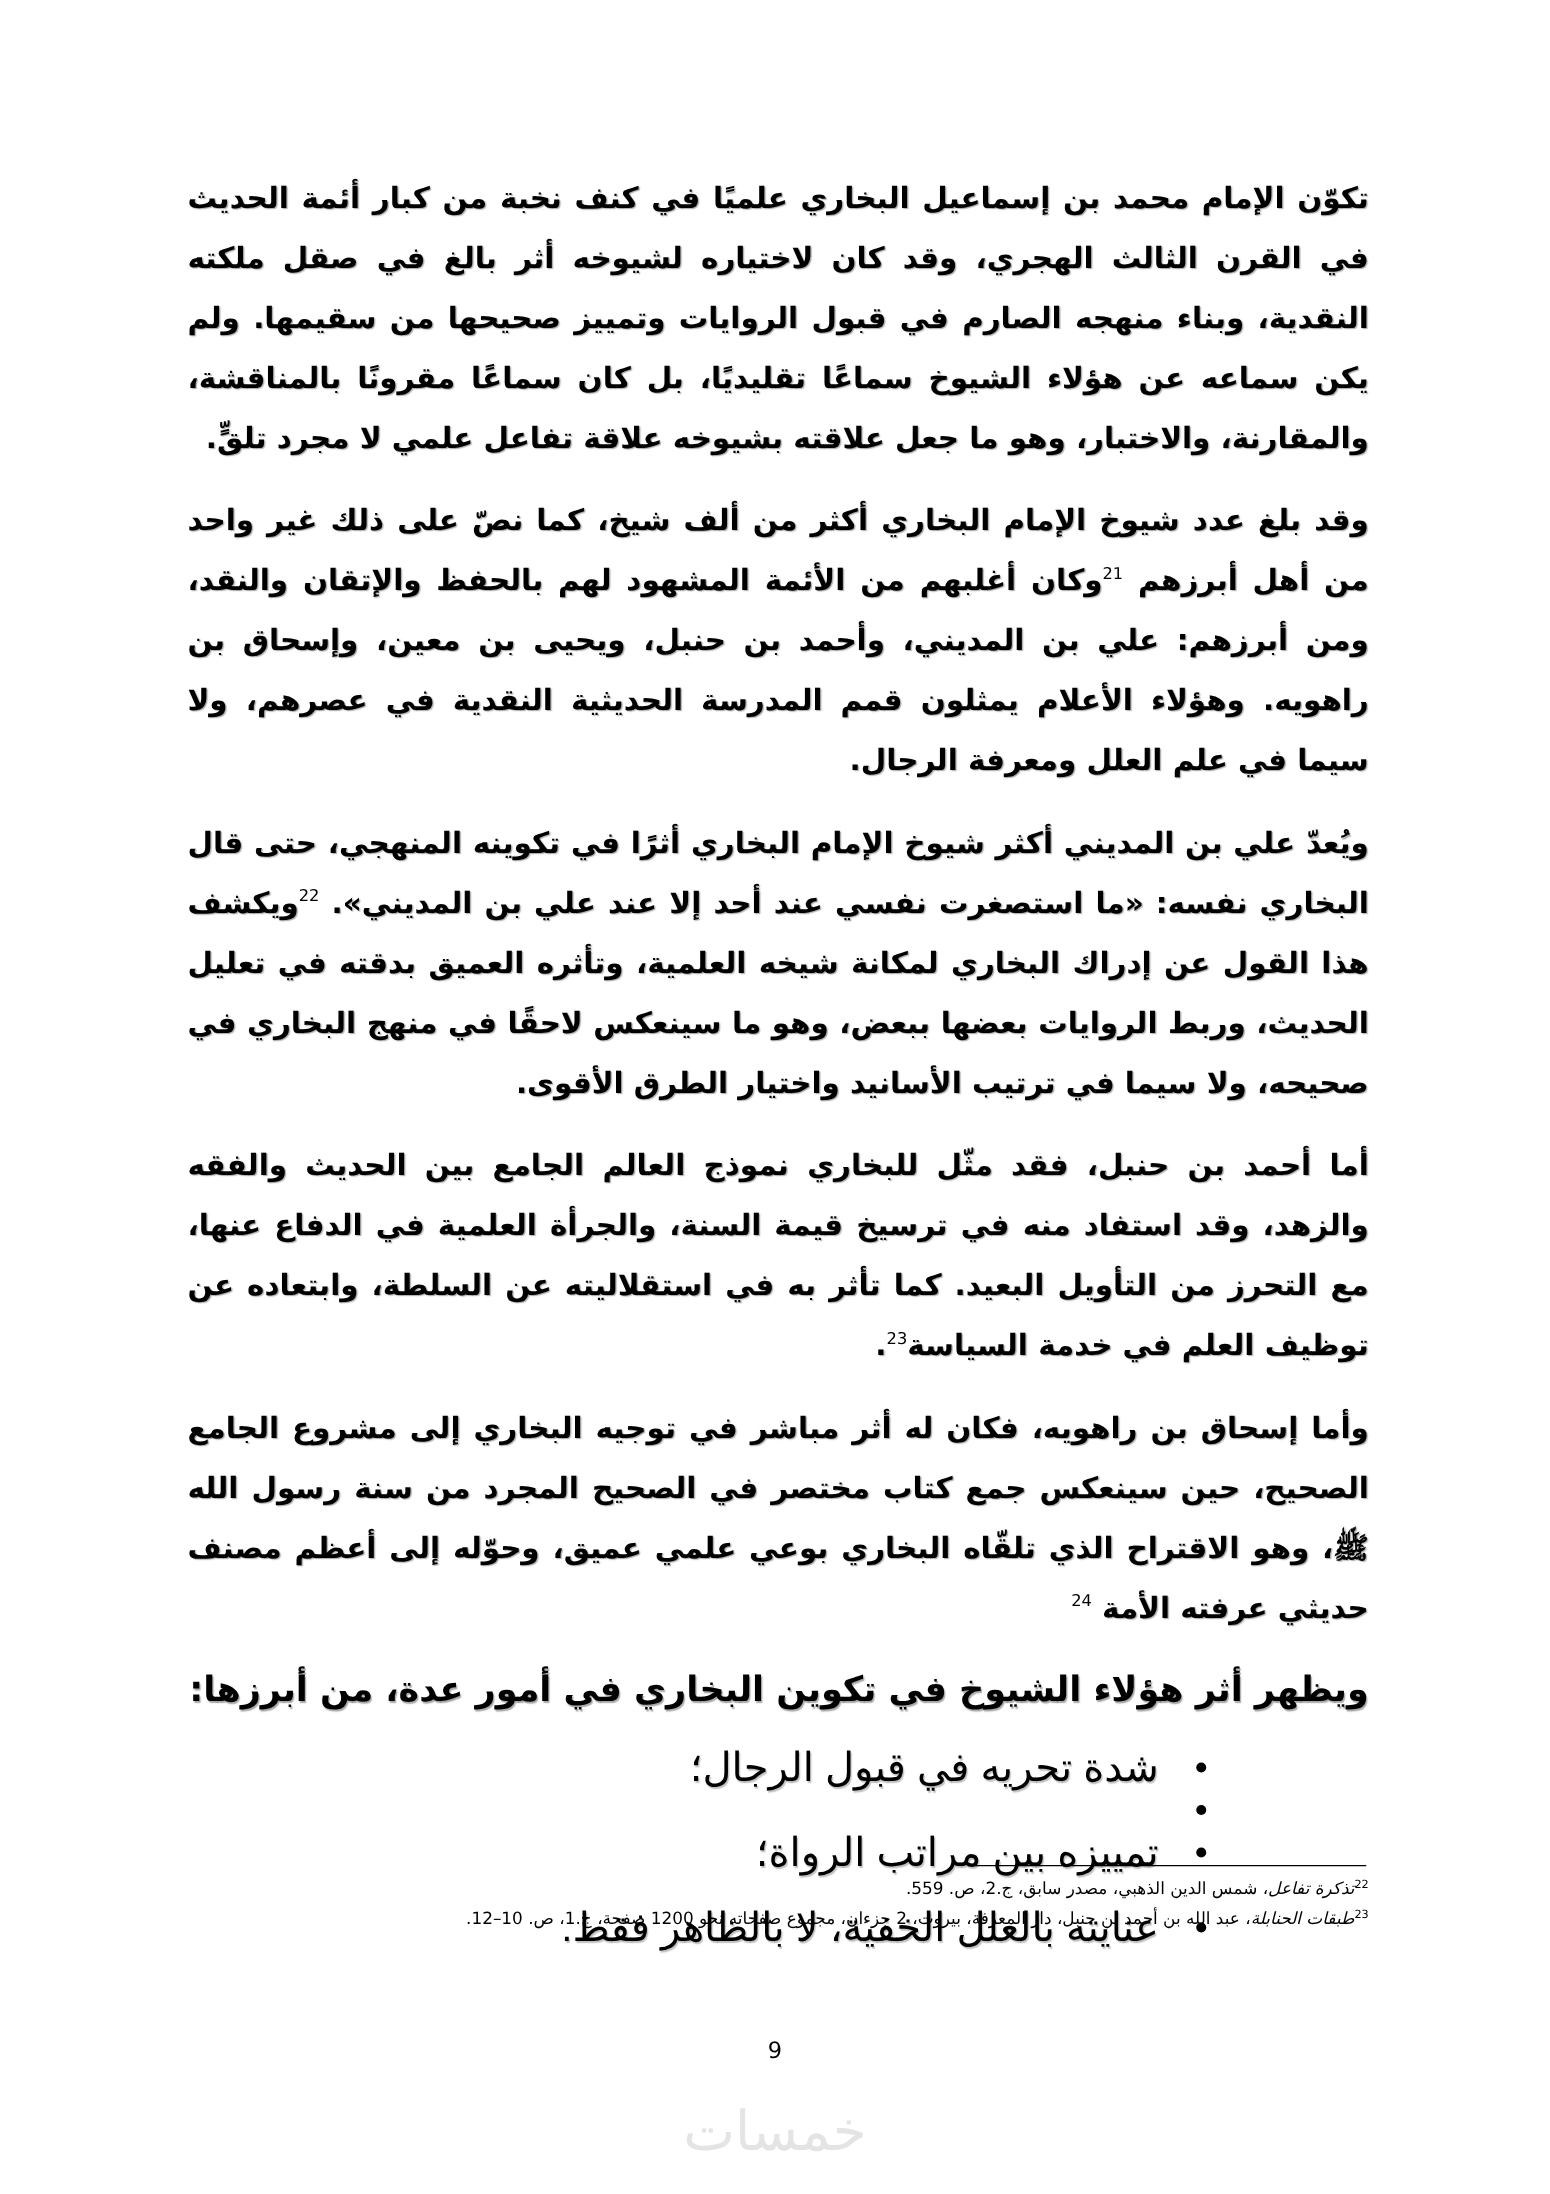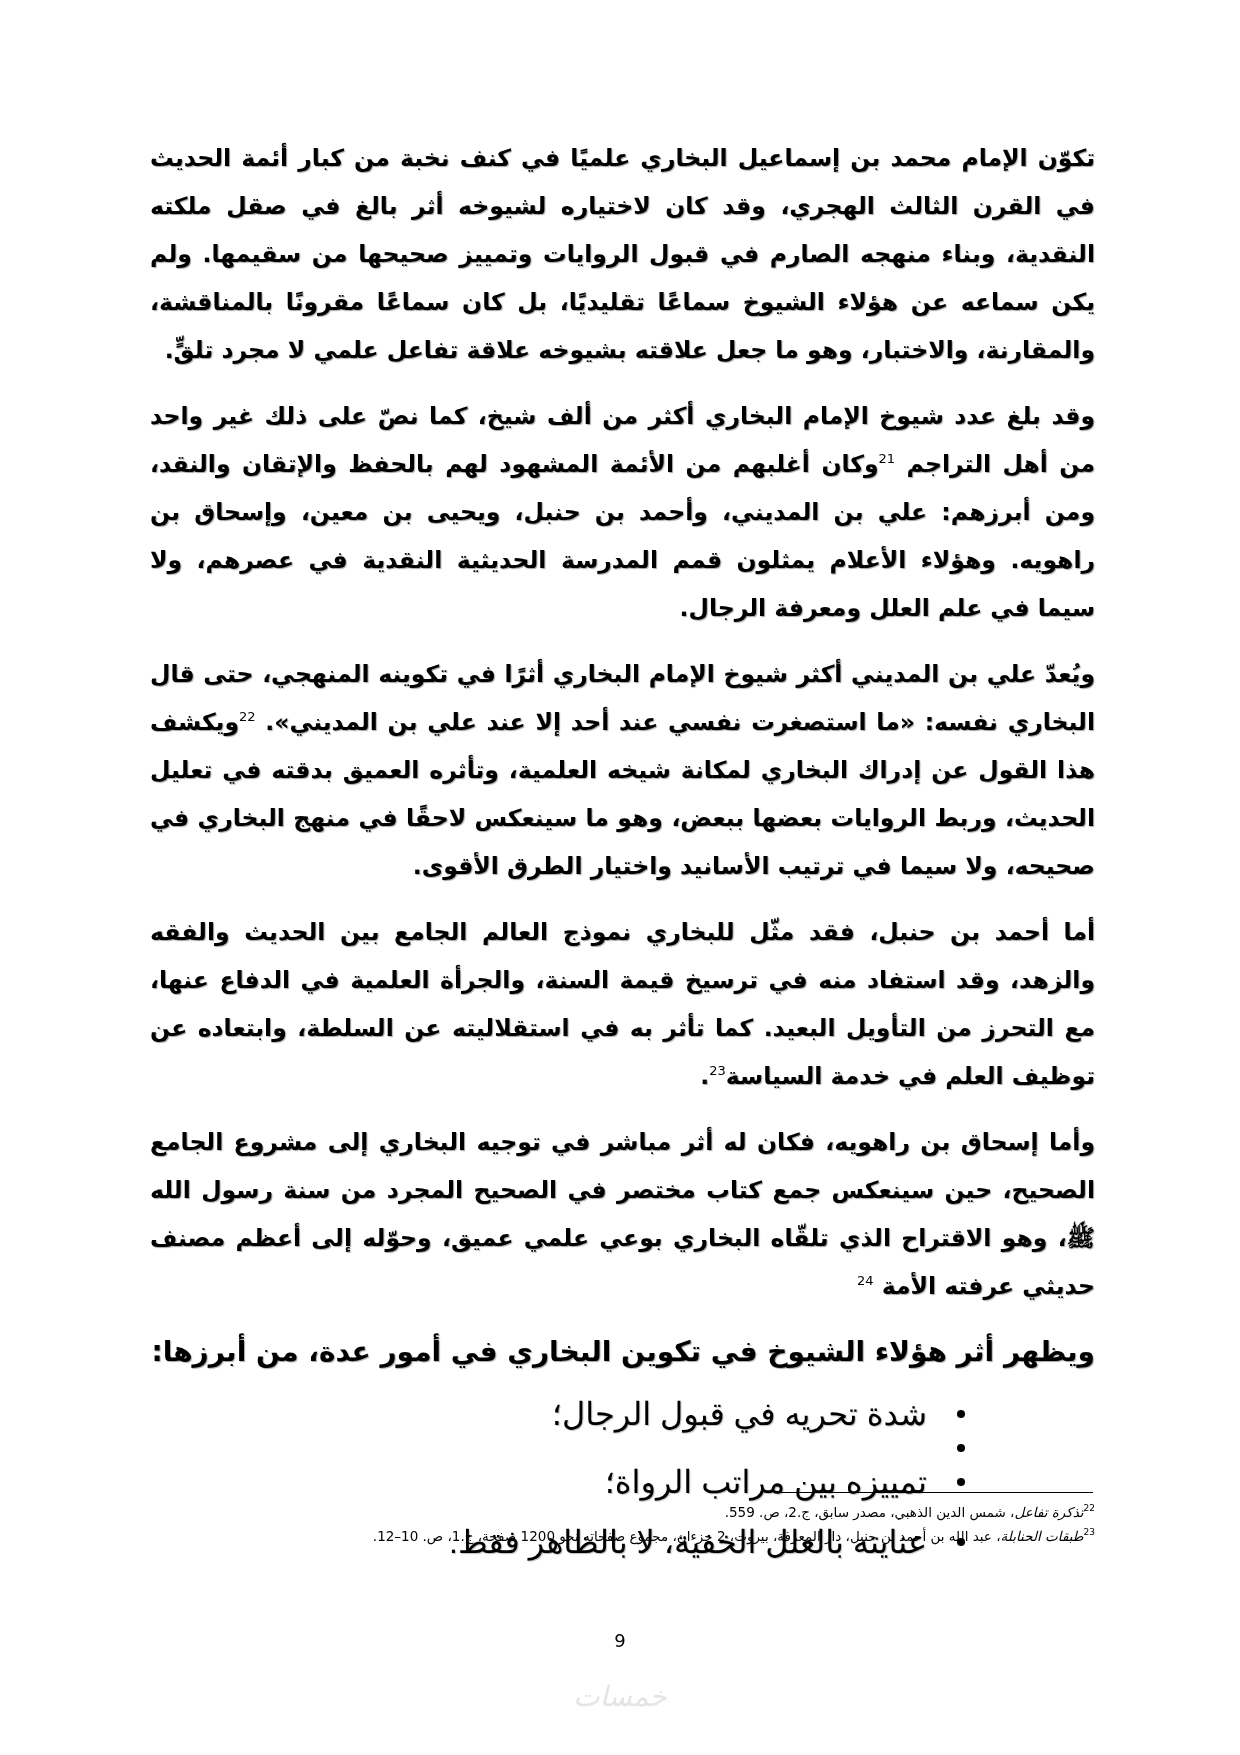--- a/index.html
+++ b/index.html
@@ -56,31 +56,31 @@
   .footnotes .fn { margin: 0; white-space: nowrap; }
   .footnotes .fn sup { font-size: 9px; }
   .footnotes i { font-style: italic; }
   .page-num {
     position: absolute; left: 0; width: 1240px; top: 1630px;
     text-align: center; font-family: "DejaVu Sans", sans-serif; font-size: 18px;
   }
   .watermark {
     position: absolute; left: 0; width: 1240px; top: 1680px;
     text-align: center; font-family: "DejaVu Sans", sans-serif;
-    font-size: 28px; color: #e4e4e4; letter-spacing: 2px; font-style: italic;
+    font-size: 44px; color: #e4e4e4; letter-spacing: 2px;
   }
 </style>
 </head>
 <body>
 
 <div class="page">
 
   <p class="para">تكوّن الإمام محمد بن إسماعيل البخاري علميًا في كنف نخبة من كبار أئمة الحديث في القرن الثالث الهجري، وقد كان لاختياره لشيوخه أثر بالغ في صقل ملكته النقدية، وبناء منهجه الصارم في قبول الروايات وتمييز صحيحها من سقيمها. ولم يكن سماعه عن هؤلاء الشيوخ سماعًا تقليديًا، بل كان سماعًا مقرونًا بالمناقشة، والمقارنة، والاختبار، وهو ما جعل علاقته بشيوخه علاقة تفاعل علمي لا مجرد تلقٍّ.</p>
 
-  <p class="para"><span>وقد بلغ عدد شيوخ الإمام البخاري أكثر من ألف شيخ، كما نصّ على ذلك غير واحد من أهل التراجم </span><sup>21</sup><span>وكان أغلبهم من الأئمة المشهود لهم بالحفظ والإتقان والنقد، ومن أبرزهم: علي بن المديني، وأحمد بن حنبل، ويحيى بن معين، وإسحاق بن راهويه. وهؤلاء الأعلام يمثلون قمم المدرسة الحديثية النقدية في عصرهم، ولا سيما في علم العلل ومعرفة الرجال.</span></p>
+  <p class="para"><span>وقد بلغ عدد شيوخ الإمام البخاري أكثر من ألف شيخ، كما نصّ على ذلك غير واحد من أهل أبرزهم </span><sup>21</sup><span>وكان أغلبهم من الأئمة المشهود لهم بالحفظ والإتقان والنقد، ومن أبرزهم: علي بن المديني، وأحمد بن حنبل، ويحيى بن معين، وإسحاق بن راهويه. وهؤلاء الأعلام يمثلون قمم المدرسة الحديثية النقدية في عصرهم، ولا سيما في علم العلل ومعرفة الرجال.</span></p>
 
   <p class="para"><span>ويُعدّ علي بن المديني أكثر شيوخ الإمام البخاري أثرًا في تكوينه المنهجي، حتى قال البخاري نفسه: «ما استصغرت نفسي عند أحد إلا عند علي بن المديني». </span><sup>22</sup><span>ويكشف هذا القول عن إدراك البخاري لمكانة شيخه العلمية، وتأثره العميق بدقته في تعليل الحديث، وربط الروايات بعضها ببعض، وهو ما سينعكس لاحقًا في منهج البخاري في صحيحه، ولا سيما في ترتيب الأسانيد واختيار الطرق الأقوى.</span></p>
 
   <p class="para"><span>أما أحمد بن حنبل، فقد مثّل للبخاري نموذج العالم الجامع بين الحديث والفقه والزهد، وقد استفاد منه في ترسيخ قيمة السنة، والجرأة العلمية في الدفاع عنها، مع التحرز من التأويل البعيد. كما تأثر به في استقلاليته عن السلطة، وابتعاده عن توظيف العلم في خدمة السياسة</span><sup>23</sup><span>.</span></p>
 
   <p class="para"><span>وأما إسحاق بن راهويه، فكان له أثر مباشر في توجيه البخاري إلى مشروع الجامع الصحيح، حين سينعكس جمع كتاب مختصر في الصحيح المجرد من سنة رسول الله ﷺ، وهو الاقتراح الذي تلقّاه البخاري بوعي علمي عميق، وحوّله إلى أعظم مصنف حديثي عرفته الأمة </span><sup>24</sup><span></span></p>
 
   <p class="intro">ويظهر أثر هؤلاء الشيوخ في تكوين البخاري في أمور عدة، من أبرزها:</p>
 
   <ul class="bullets">

